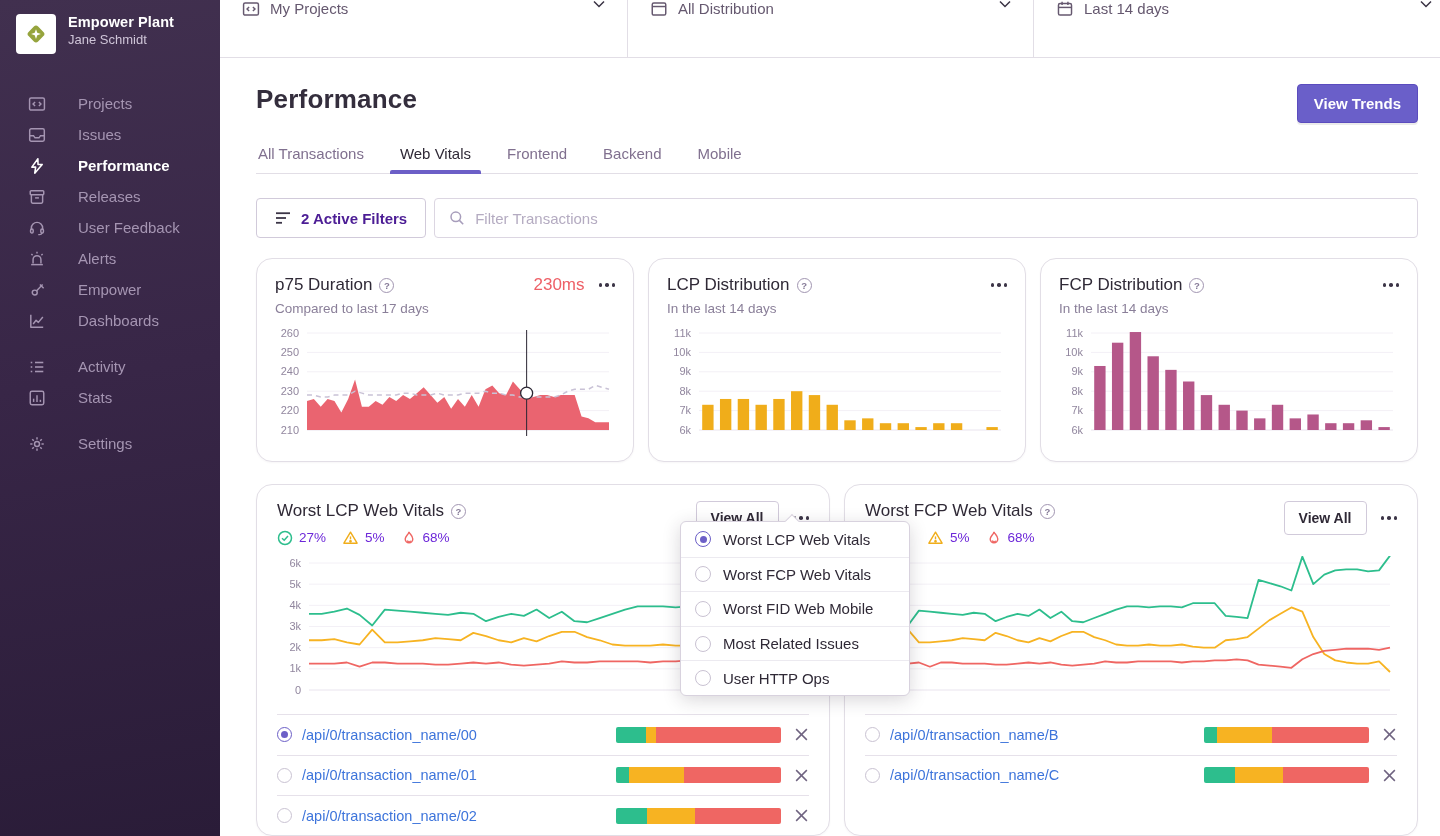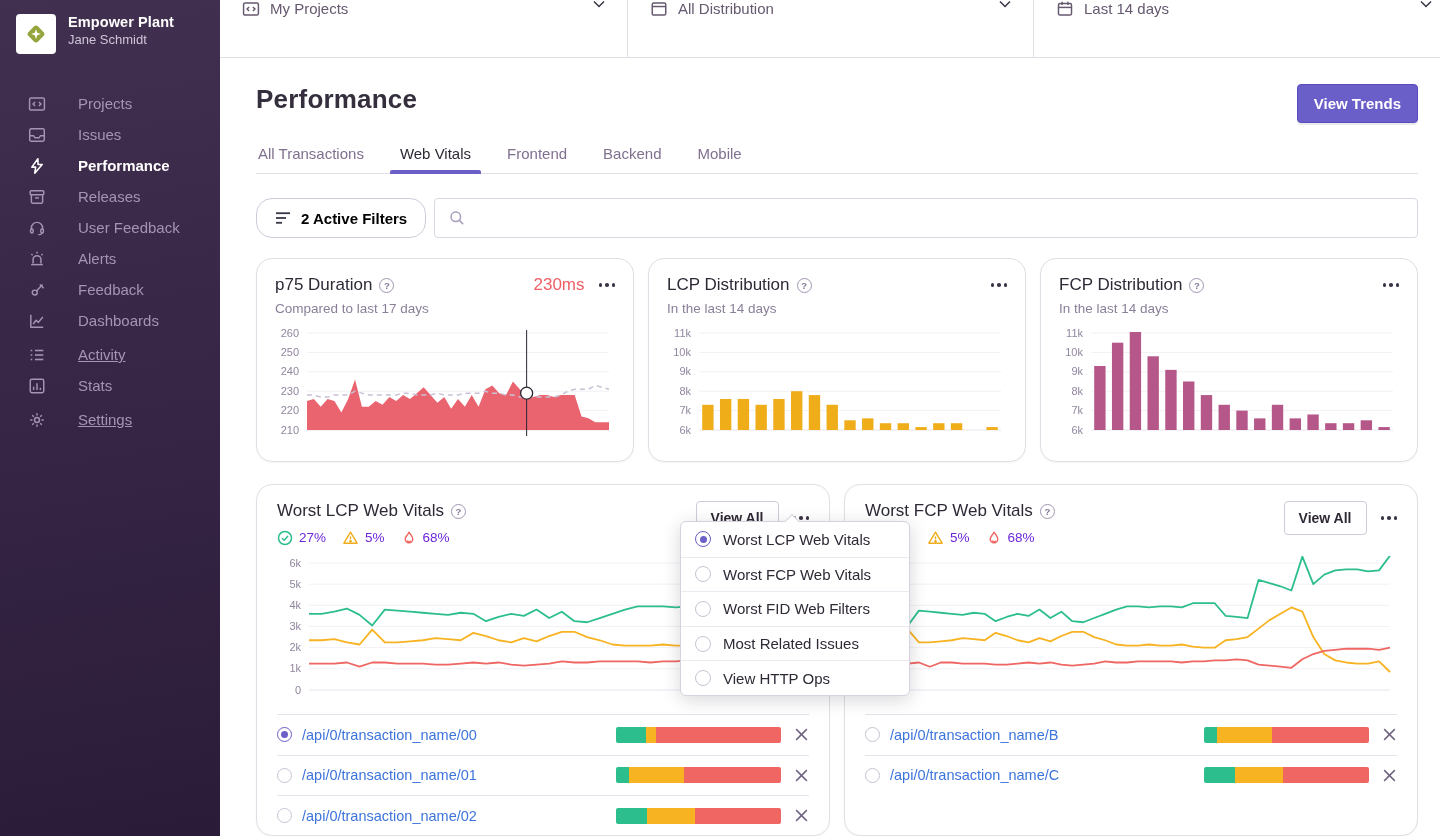--- a/index.html
+++ b/index.html
@@ -13,21 +13,21 @@
   .org { display:flex; align-items:flex-start; gap:12px; padding:14px 16px 10px 16px; cursor:pointer; }
   .logo { width:40px; height:40px; background:#fff; border-radius:4px; display:flex; align-items:center; justify-content:center; }
   .org-name { font-size:14.5px; font-weight:bold; letter-spacing:.1px; }
   .user-name { font-size:13px; color:#cfc5d8; margin-top:2px; }
   nav { margin-top:24px; }
   .nav-item { display:flex; align-items:center; gap:32px; padding:6px 16px 6px 28px; height:31px;
     color:#a595b2; font-size:15px; cursor:pointer; text-decoration:none; }
   .nav-item svg { stroke:#a595b2; }
   .nav-item.active { color:#fff; font-weight:bold; }
   .nav-item.active svg { stroke:#fff; }
-  .gap-top { margin-top:3px;text-decoration:underline; }
+  .gap-top { margin-top:15px; }
   .nicon { width:18px; height:18px; display:flex; }
 
   
   .main { flex:1; display:flex; flex-direction:column; }
   .topbar { height:60px; display:flex; border-bottom:1px solid #e2dee6; }
   .tb-sec { display:flex; gap:10px; padding:0 22px; cursor:pointer; }
   .tb-sec:nth-child(1){ width:408px; border-right:1px solid #e2dee6; }
   .tb-sec:nth-child(2){ width:406px; border-right:1px solid #e2dee6; }
   .tb-sec:nth-child(3){ flex:1; }
   .tb-label { font-size:15px; color:#65586f; flex:1; }
@@ -39,22 +39,22 @@
   .page-title { font-size:26px; font-weight:600; color:#342e3d; letter-spacing:.2px; }
   .btn-primary { background:#6a5fc9; border:1px solid #5b4cbe; color:#fff; font-weight:bold; font-size:15px;
     padding:10px 16px; border-radius:4px; cursor:pointer; box-shadow:0 2px 0 rgba(0,0,0,.08); }
   .tabs { display:flex; gap:32px; margin-top:16px; border-bottom:1px solid #e2dee6; }
   .tab { font-size:15px; color:#80708f; padding:6px 2px 11px 2px; cursor:pointer; position:relative; }
   .tab.active { color:#2f2936; }
   .tab.active::after { content:""; position:absolute; left:-8px; right:-8px; bottom:-1px; height:4px; background:#6c5fc7; border-radius:2px 2px 0 0; }
 
   
   .filterbar { display:flex; gap:8px; margin-top:24px; }
-  .btn-filter { display:flex; align-items:center; gap:10px; background:#fff; border:1px solid #d1cada; border-radius:16px;
-    padding:0 18px; height:40px; font-size:15px; font-weight:bold; color:#000000; cursor:pointer; }
+  .btn-filter { display:flex; align-items:center; gap:10px; background:#fff; border:1px solid #d1cada; border-radius:4px;
+    padding:0 18px; height:40px; font-size:15px; font-weight:bold; color:#4c1d95; cursor:pointer; }
   .search { flex:1; display:flex; align-items:center; gap:10px; border:1px solid #dcd6e2; border-radius:4px; height:40px; padding:0 14px; }
   .search input { border:none; outline:none; flex:1; font-size:15px; font-family:inherit; color:#2f2936; }
   .search input::placeholder { color:#b4abc1; }
 
   
   .row1 { display:grid; grid-template-columns:1fr 1fr 1fr; gap:14px; margin-top:20px; }
   .card { background:#fff; border:1px solid #e2dee6; border-radius:16px; box-shadow:0 1px 2px rgba(43,34,51,.04); }
   .mini-card { height:204px; padding:16px 18px; }
   .mc-head { display:flex; align-items:center; }
   .mc-title { font-size:17px; color:#2f2936; }
@@ -179,21 +179,21 @@
         <span>Alerts</span>
       </a>
       <a class="nav-item">
         <span class="nicon">
             <svg class="icon" width="18" height="18" viewBox="0 0 16 16" fill="none" stroke-width="1.3">
               <circle cx="6" cy="10.3" r="2.2"></circle>
               <line x1="7.7" y1="8.6" x2="13" y2="3.2"></line>
               <line x1="10.6" y1="3.2" x2="13.9" y2="6.5"></line>
             </svg>
           </span>
-        <span>Feedback</span>
+        <span>Empower</span>
       </a>
       <a class="nav-item">
         <span class="nicon">
             <svg class="icon" width="18" height="18" viewBox="0 0 16 16" fill="none" stroke-width="1.3" stroke-linejoin="round">
               <path d="M2.5 2.5 V13.5 H13.5"></path>
               <polyline points="4.6,10.6 7.2,7.4 9.2,9.2 13.2,4.4"></polyline>
             </svg>
           </span>
         <span>Dashboards</span>
       </a>
@@ -298,20 +298,21 @@
               <line x1="1" y1="8" x2="11" y2="8"></line>
               <line x1="1" y1="12.8" x2="7" y2="12.8"></line>
             </svg>
           <span>2 Active Filters</span>
         </button>
         <div class="search">
           <svg class="icon" width="16" height="16" viewBox="0 0 16 16" fill="none" stroke="#a79dbb" stroke-width="1.5">
               <circle cx="6.8" cy="6.8" r="4.8"></circle>
               <line x1="10.4" y1="10.4" x2="14.2" y2="14.2"></line>
             </svg>
+          <input type="text" placeholder="Filter Transactions" style="">
         </div>
       </div>
 
       <div class="row1">
         <div class="card mini-card">
           <div class="mc-head">
             <span class="mc-title">p75 Duration</span>
             <span class="help">?</span>
             <span class="mc-value">230ms</span>
             <span class="dots">
@@ -624,25 +625,25 @@
     <div class="mi">
       <span class="radio sel"></span>
       <span>Worst LCP Web Vitals</span>
     </div>
     <div class="mi">
       <span class="radio"></span>
       <span>Worst FCP Web Vitals</span>
     </div>
     <div class="mi">
       <span class="radio"></span>
-      <span>Worst FID Web Filters</span>
+      <span>Worst FID Web Mobile</span>
     </div>
     <div class="mi">
       <span class="radio"></span>
       <span>Most Related Issues</span>
     </div>
     <div class="mi">
       <span class="radio"></span>
-      <span>View HTTP Ops</span>
+      <span>User HTTP Ops</span>
     </div>
   </div>
 
 </div>
 
 </body></html>

